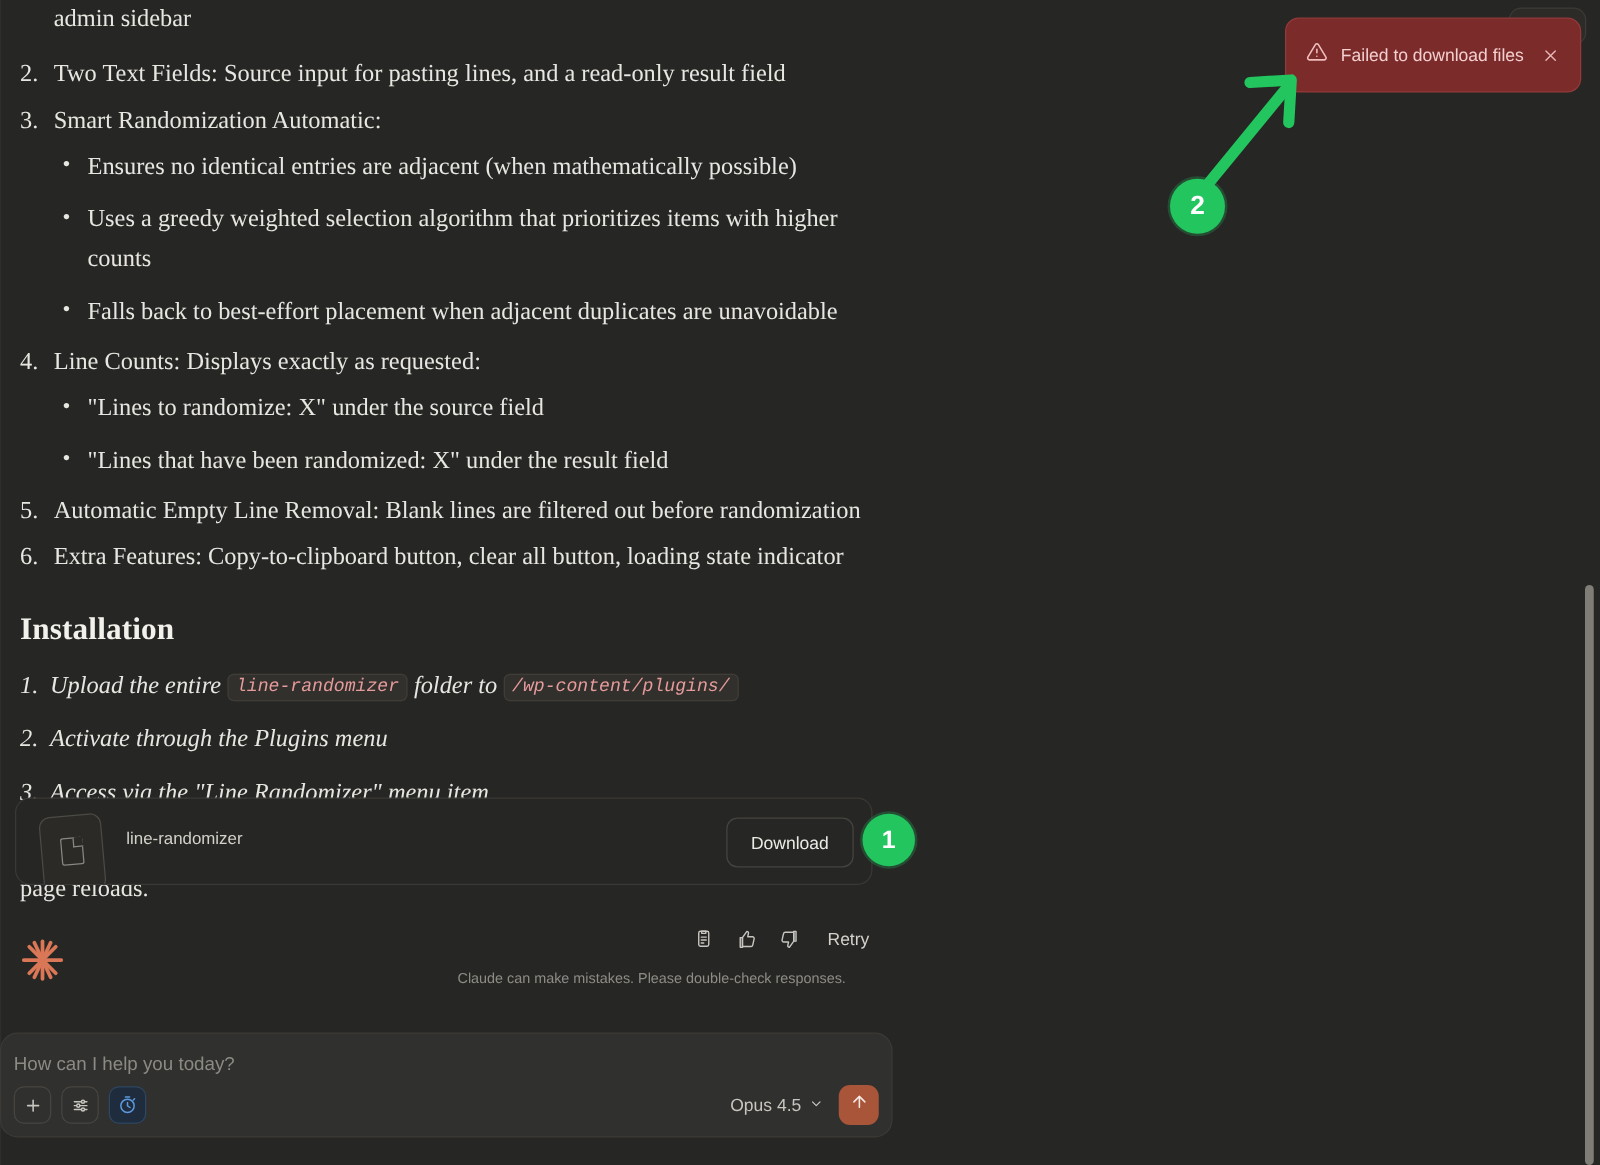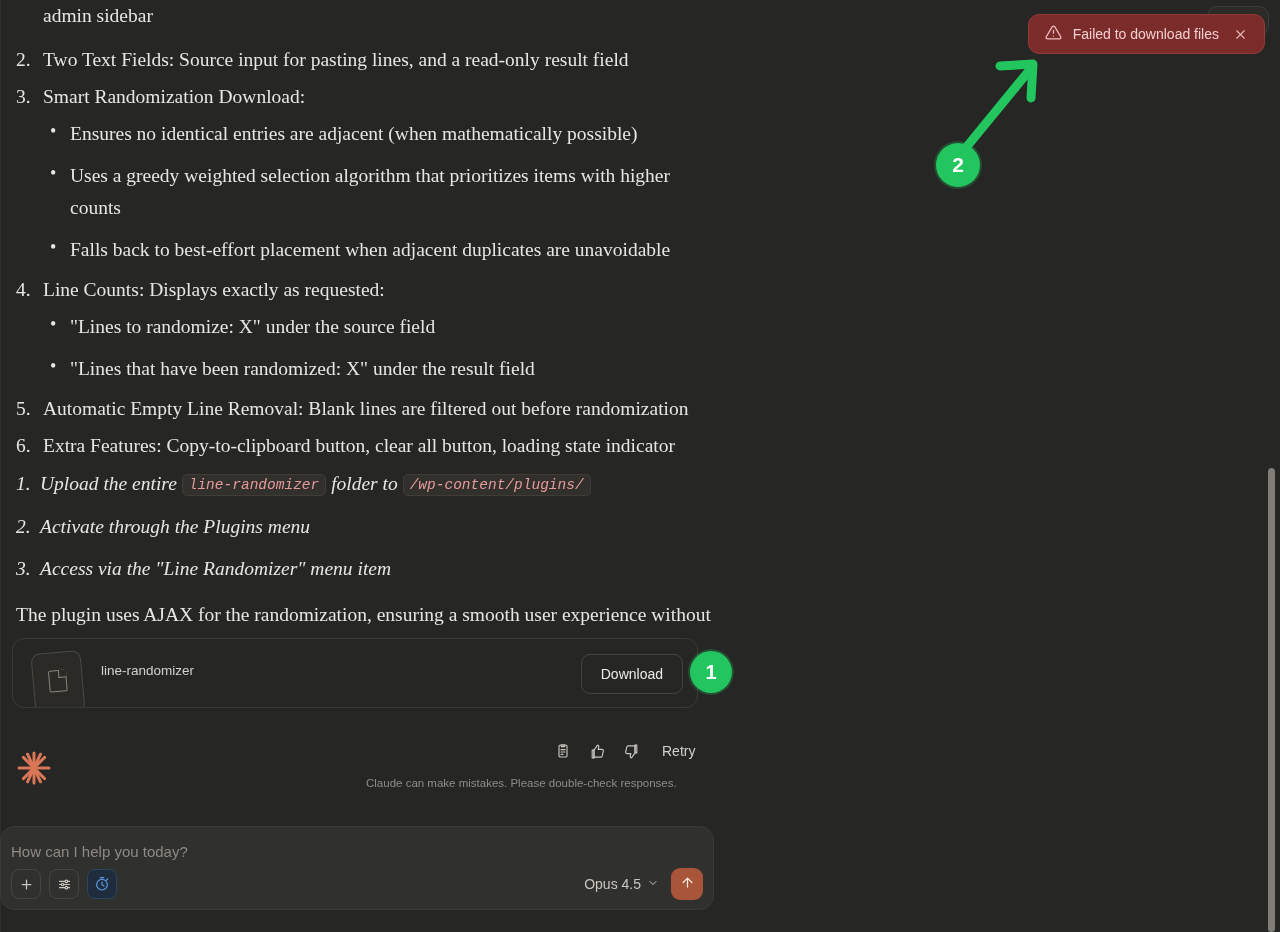--- a/index.html
+++ b/index.html
@@ -241,21 +241,21 @@
     border-radius: 9px;
     background: #a8553a;
     display: flex; align-items: center; justify-content: center;
     cursor: pointer;
   }
 
   
   .toast {
     position: absolute;
     right: 15px; top: 14px;
-    height: 40px;
+    height: 60px;
     display: flex; align-items: center; gap: 11px;
     padding: 0 14px 0 16px;
     background: #7c2b2b;
     border: 1px solid #93393a;
     border-radius: 11px;
   }
   .toast-text {
     font-size: 14px;
     color: #f3cfcf;
     white-space: nowrap;
@@ -324,21 +324,21 @@
 
         <li class="noMarker first-partial">
           <span>admin sidebar</span>
         </li>
 
         <li>
           <b class="lbl">Two Text Fields</b><span>: Source input for pasting lines, and a read-only result field</span>
         </li>
 
         <li>
-          <b class="lbl">Smart Randomization Download</b><span>:</span>
+          <b class="lbl">Smart Randomization Automatic</b><span>:</span>
           <ul class="sub">
             <li>Ensures no identical entries are adjacent (when mathematically possible)</li>
             <li>Uses a greedy weighted selection algorithm that prioritizes items with higher counts</li>
             <li>Falls back to best-effort placement when adjacent duplicates are unavoidable</li>
           </ul>
         </li>
 
         <li>
           <b class="lbl">Line Counts</b><span>: Displays exactly as requested:</span>
           <ul class="sub">
@@ -349,20 +349,21 @@
 
         <li>
           <b class="lbl">Automatic Empty Line Removal</b><span>: Blank lines are filtered out before randomization</span>
         </li>
 
         <li>
           <b class="lbl">Extra Features</b><span>: Copy-to-clipboard button, clear all button, loading state indicator</span>
         </li>
       </ol>
 
+      <h2 class="section">Installation</h2>
 
       <ol class="install">
         <li><span>Upload the entire </span><code class="inline">line-randomizer</code><span> folder to </span><code class="inline">/wp-content/plugins/</code></li>
         <li>Activate through the Plugins menu</li>
         <li>Access via the "Line Randomizer" menu item</li>
       </ol>
 
       <p class="para">The plugin uses AJAX for the randomization, ensuring a smooth user experience without page reloads.</p>
     </div>
 

